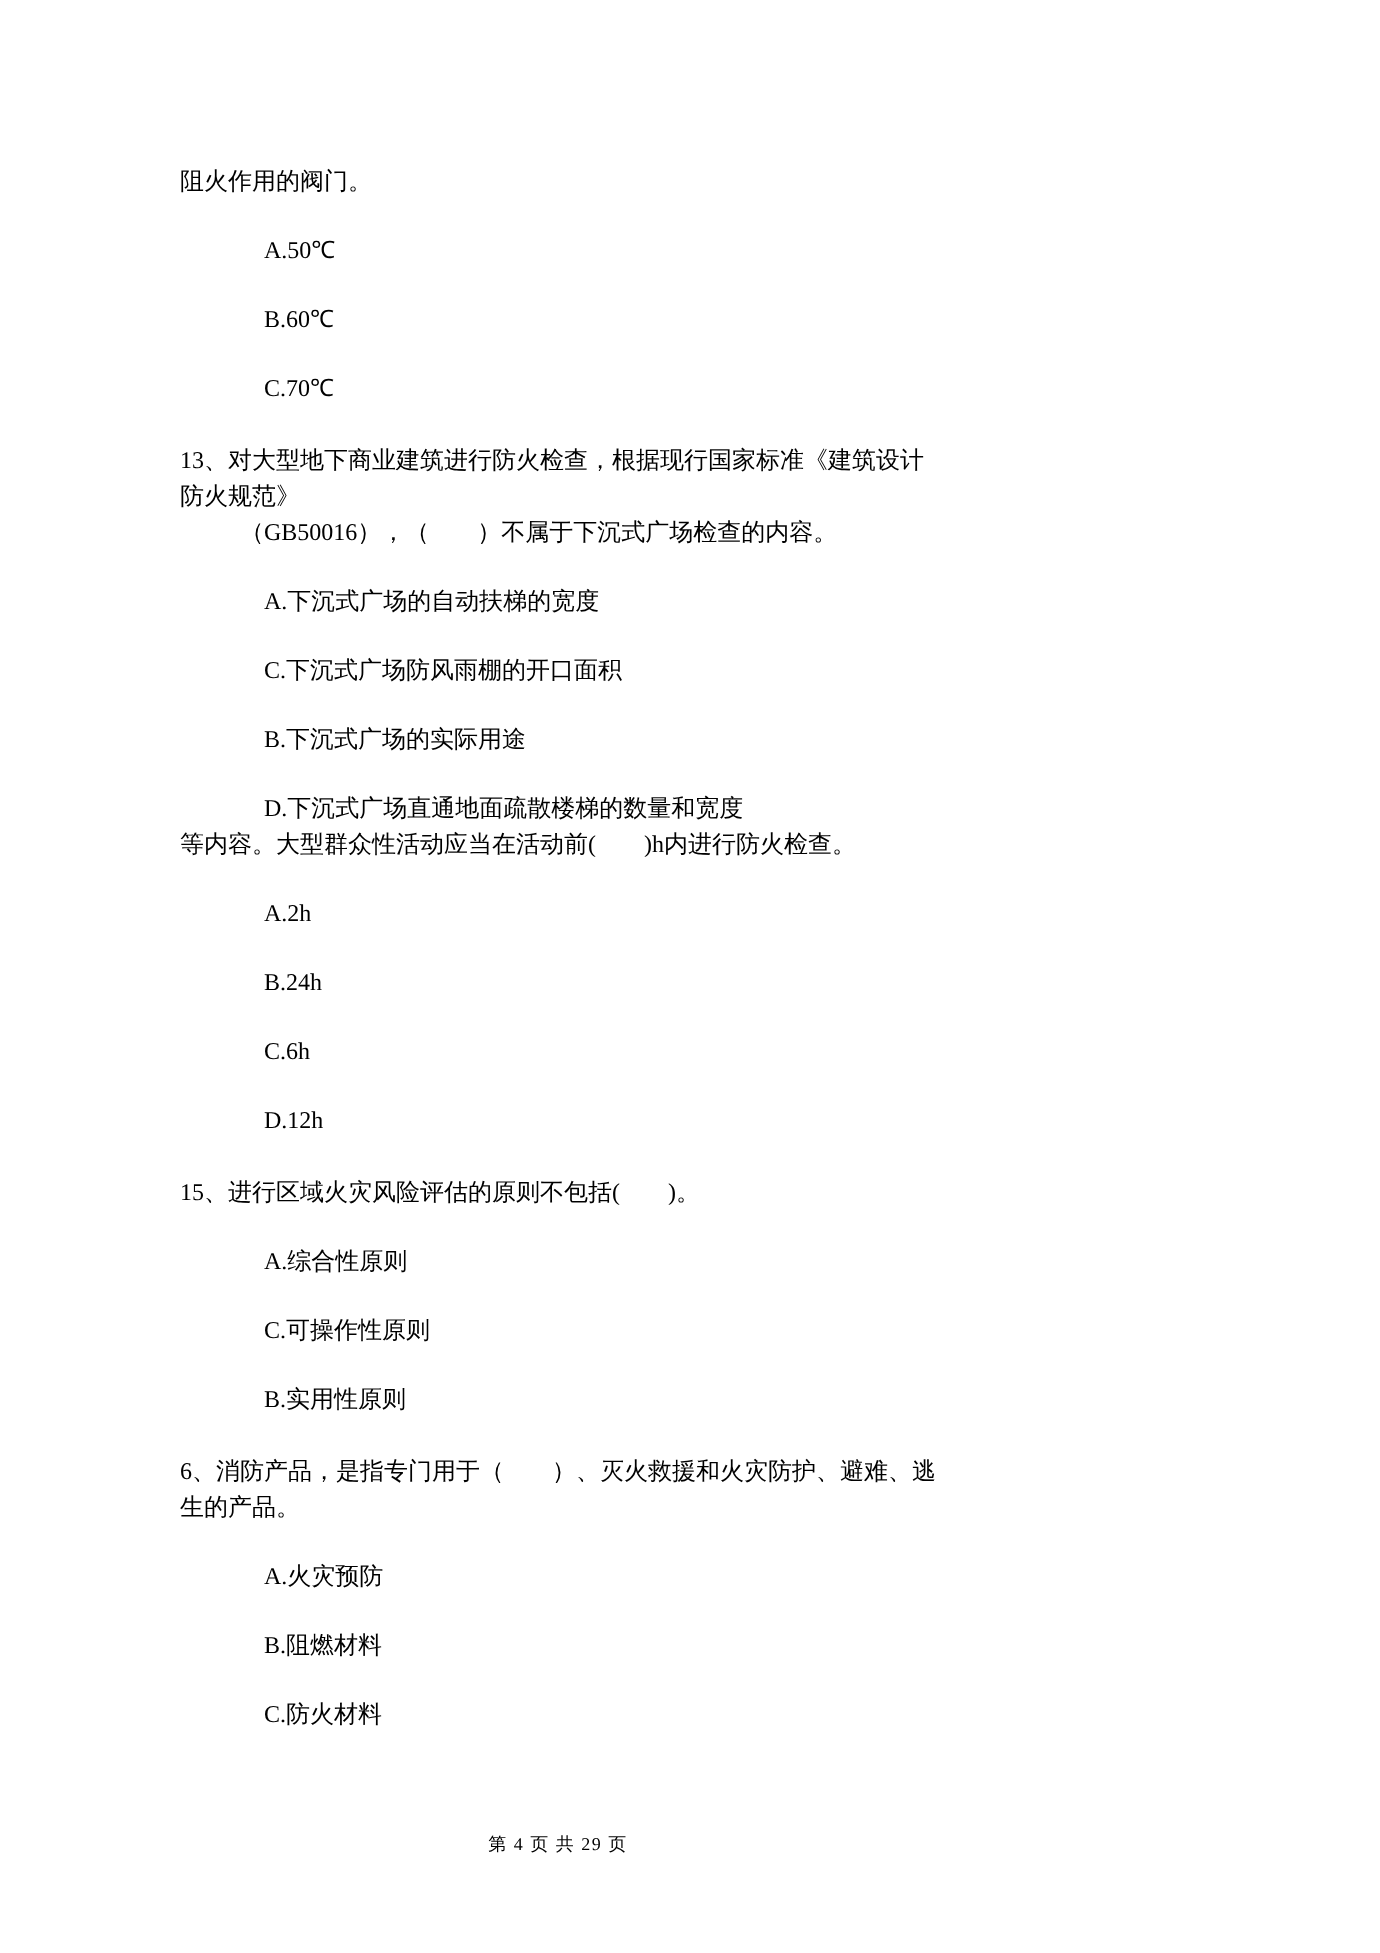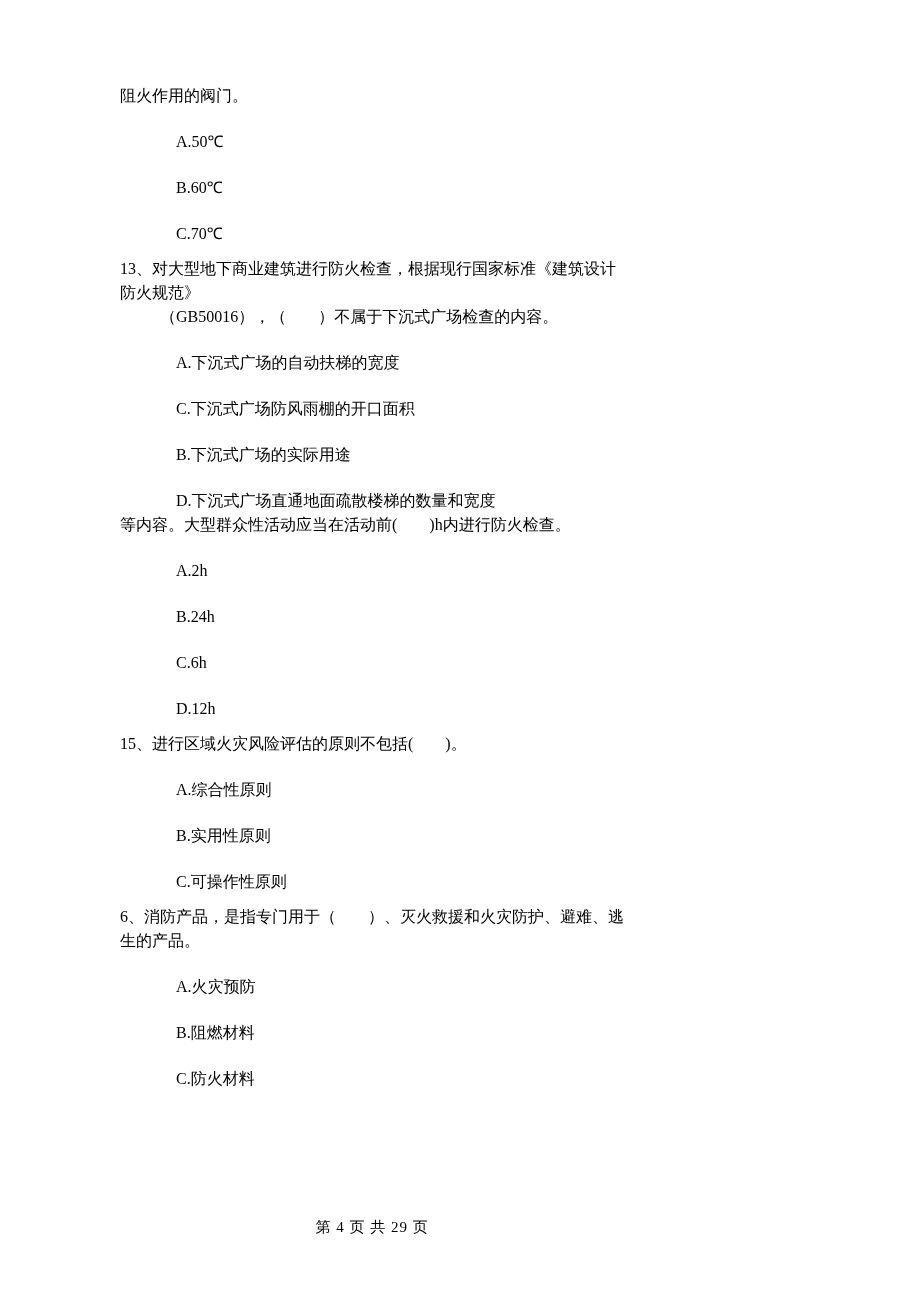--- a/index.html
+++ b/index.html
@@ -8,30 +8,30 @@
     width: 920px;
     background: #ffffff;
     font-family: "SimSun", "宋体", serif;
     color: #000000;
   }
   .page {
     width: 744px;
     height: 1302px;
     position: relative;
     box-sizing: border-box;
-    padding: 84px 120px 0 120px;
+    padding: 110px 120px 0 120px;
     font-size: 16px;
     line-height: 1.5;
   }
   .line {
     margin: 0;
     white-space: pre-wrap;
   }
   .stem {
-    margin-top: 11px;
+    margin-top: 24px;
     margin-bottom: 0;
     text-indent: 0;
     padding-left: 0;
   }
   .stem-cont {
     padding-left: 40px;
     text-indent: 0;
   }
   .intro {
     text-indent: 0;
@@ -39,21 +39,21 @@
   .opt {
     margin-top: 22px;
     padding-left: 56px;
   }
   .footer {
     position: absolute;
     left: 0;
     right: 0;
     bottom: 64px;
     text-align: center;
-    font-size: 15px;
+    font-size: 12px;
     letter-spacing: 1px;
     margin-top: 27px;
   }
 </style>
 </head>
 <body>
 
 <div class="page">
 
   <p class="line intro">阻火作用的阀门。</p>
@@ -70,22 +70,22 @@
   <p class="line opt">D.下沉式广场直通地面疏散楼梯的数量和宽度</p>
 
   <p class="line">等内容。大型群众性活动应当在活动前(　　)h内进行防火检查。</p>
   <p class="line opt">A.2h</p>
   <p class="line opt">B.24h</p>
   <p class="line opt">C.6h</p>
   <p class="line opt">D.12h</p>
 
   <p class="line stem">15、进行区域火灾风险评估的原则不包括(　　)。</p>
   <p class="line opt">A.综合性原则</p>
+  <p class="line opt">C.可操作性原则</p>
   <p class="line opt">B.实用性原则</p>
-  <p class="line opt">C.可操作性原则</p>
 
   <p class="line stem">6、消防产品，是指专门用于（　　）、灭火救援和火灾防护、避难、逃生的产品。</p>
   <p class="line opt">A.火灾预防</p>
   <p class="line opt">B.阻燃材料</p>
   <p class="line opt">C.防火材料</p>
 
   <div class="footer">第 4 页 共 29 页</div>
 </div>
 
 </body></html>

